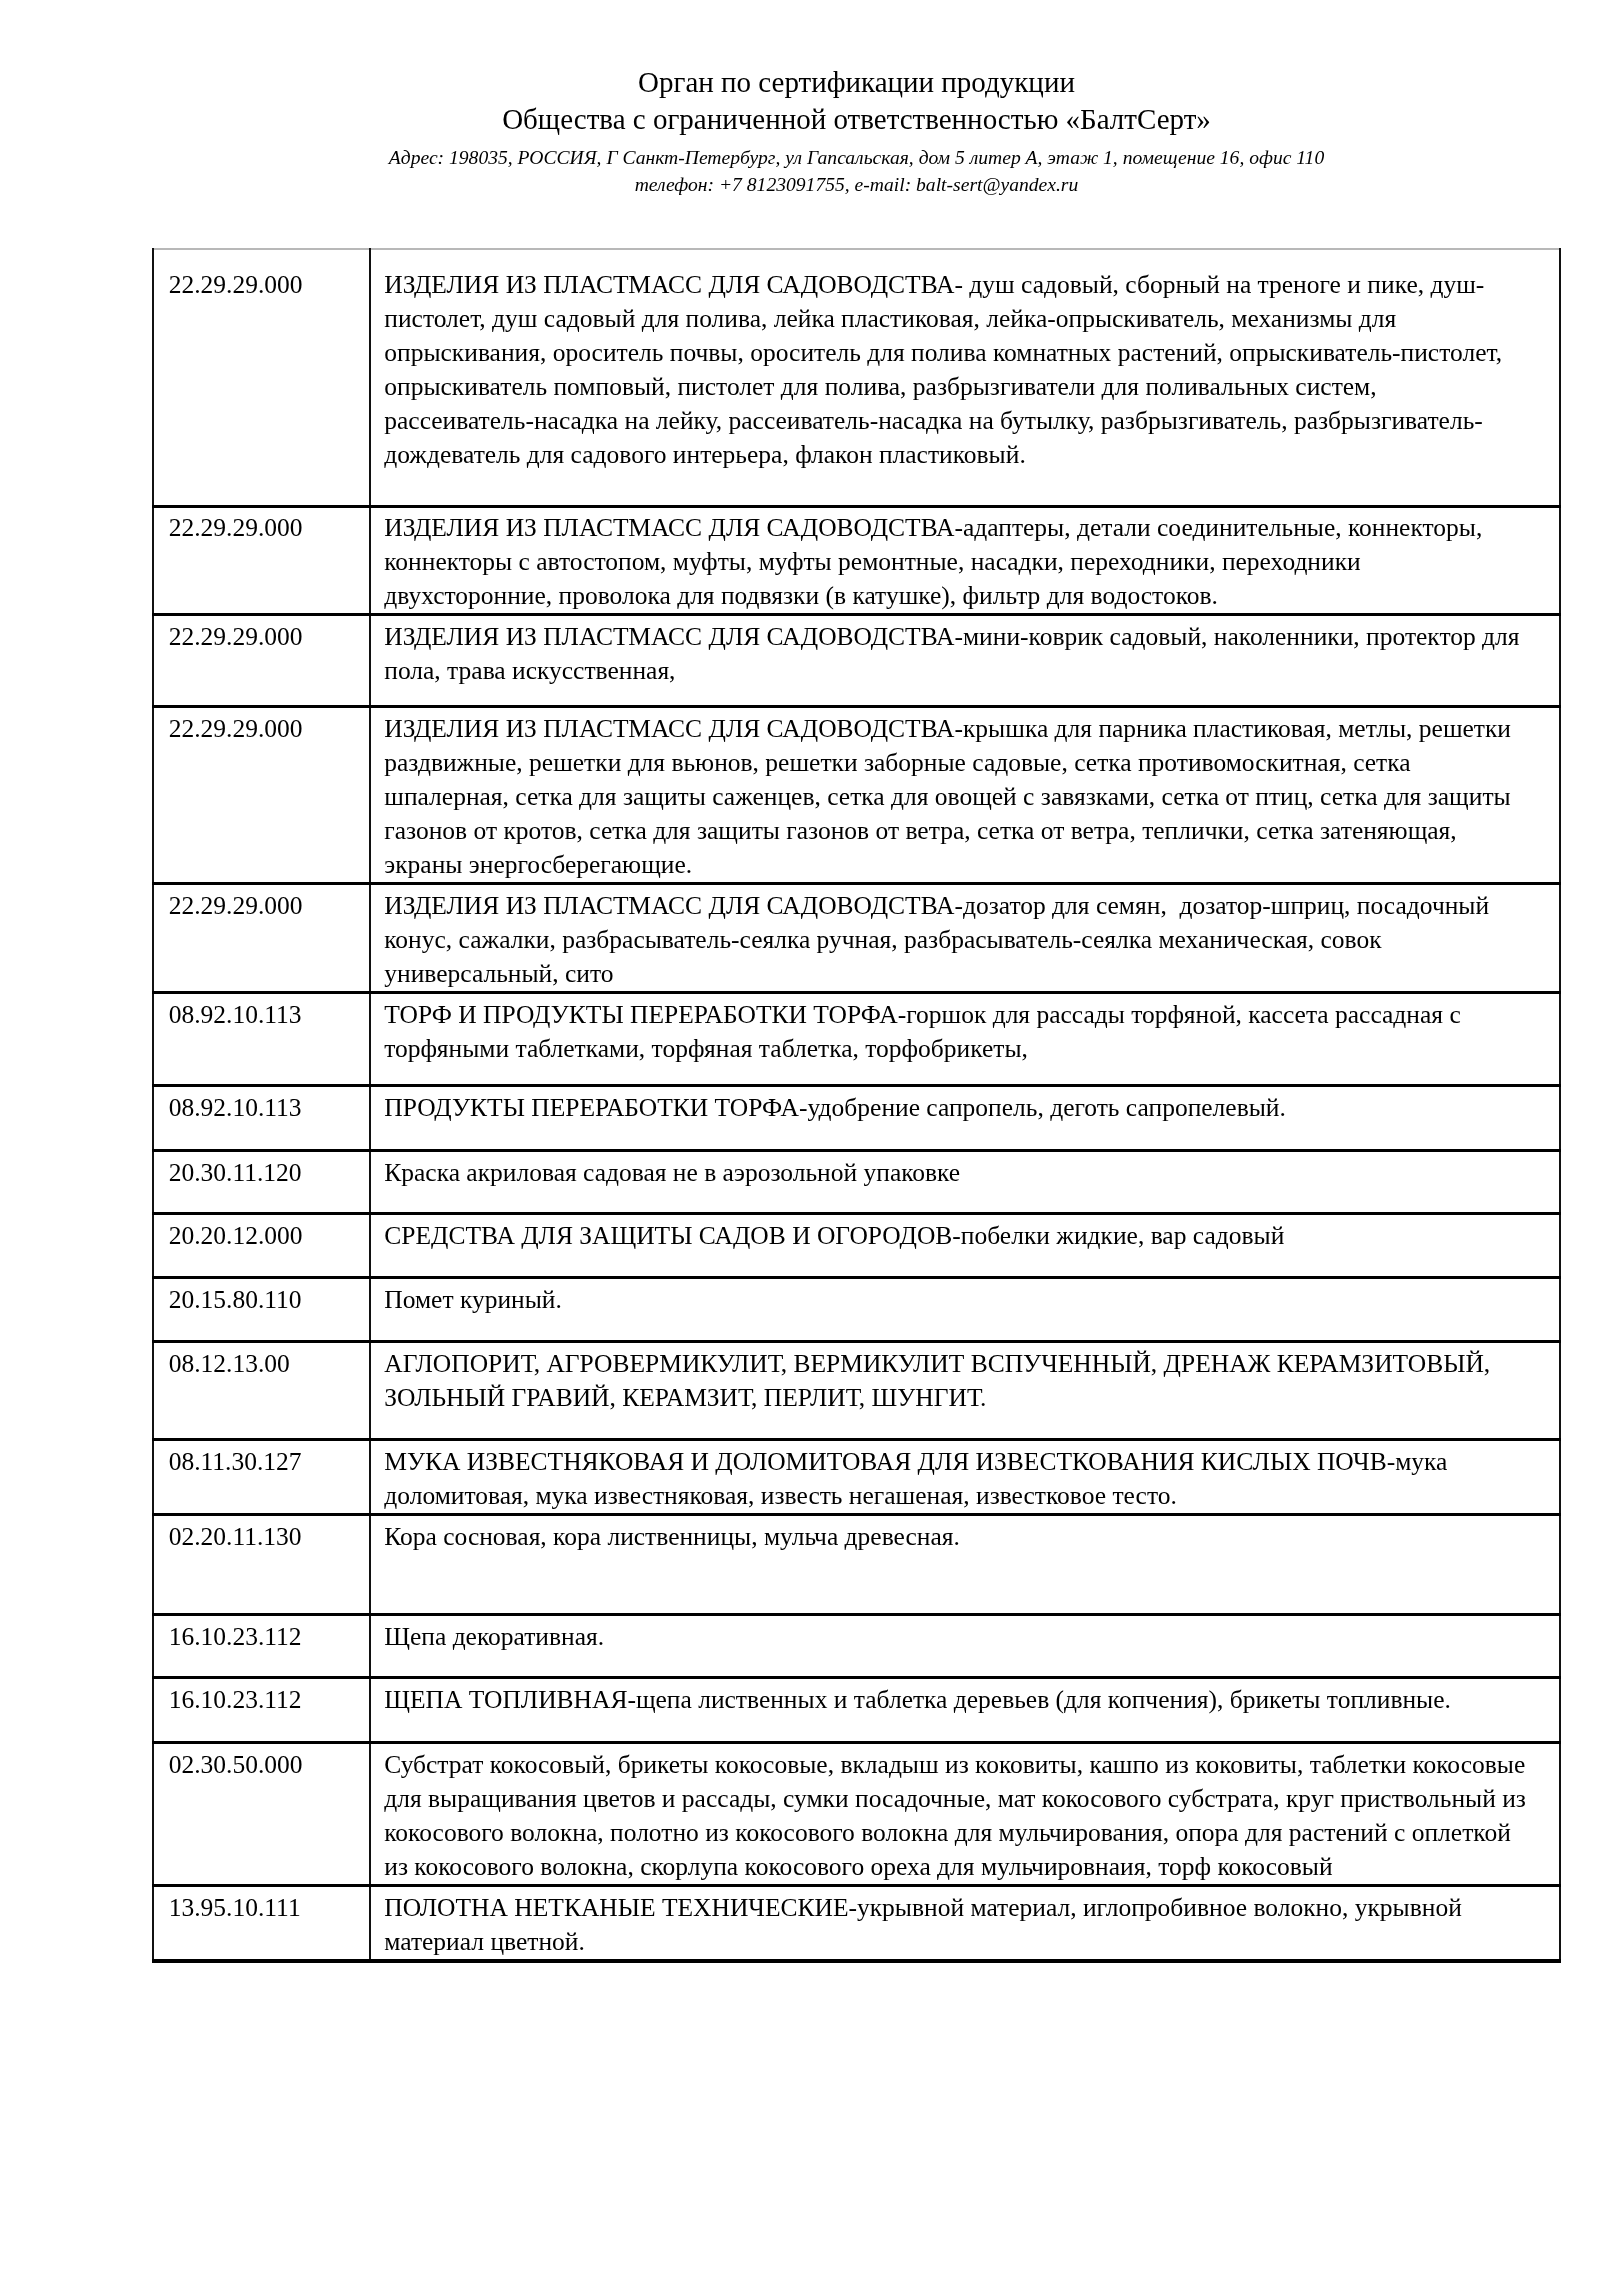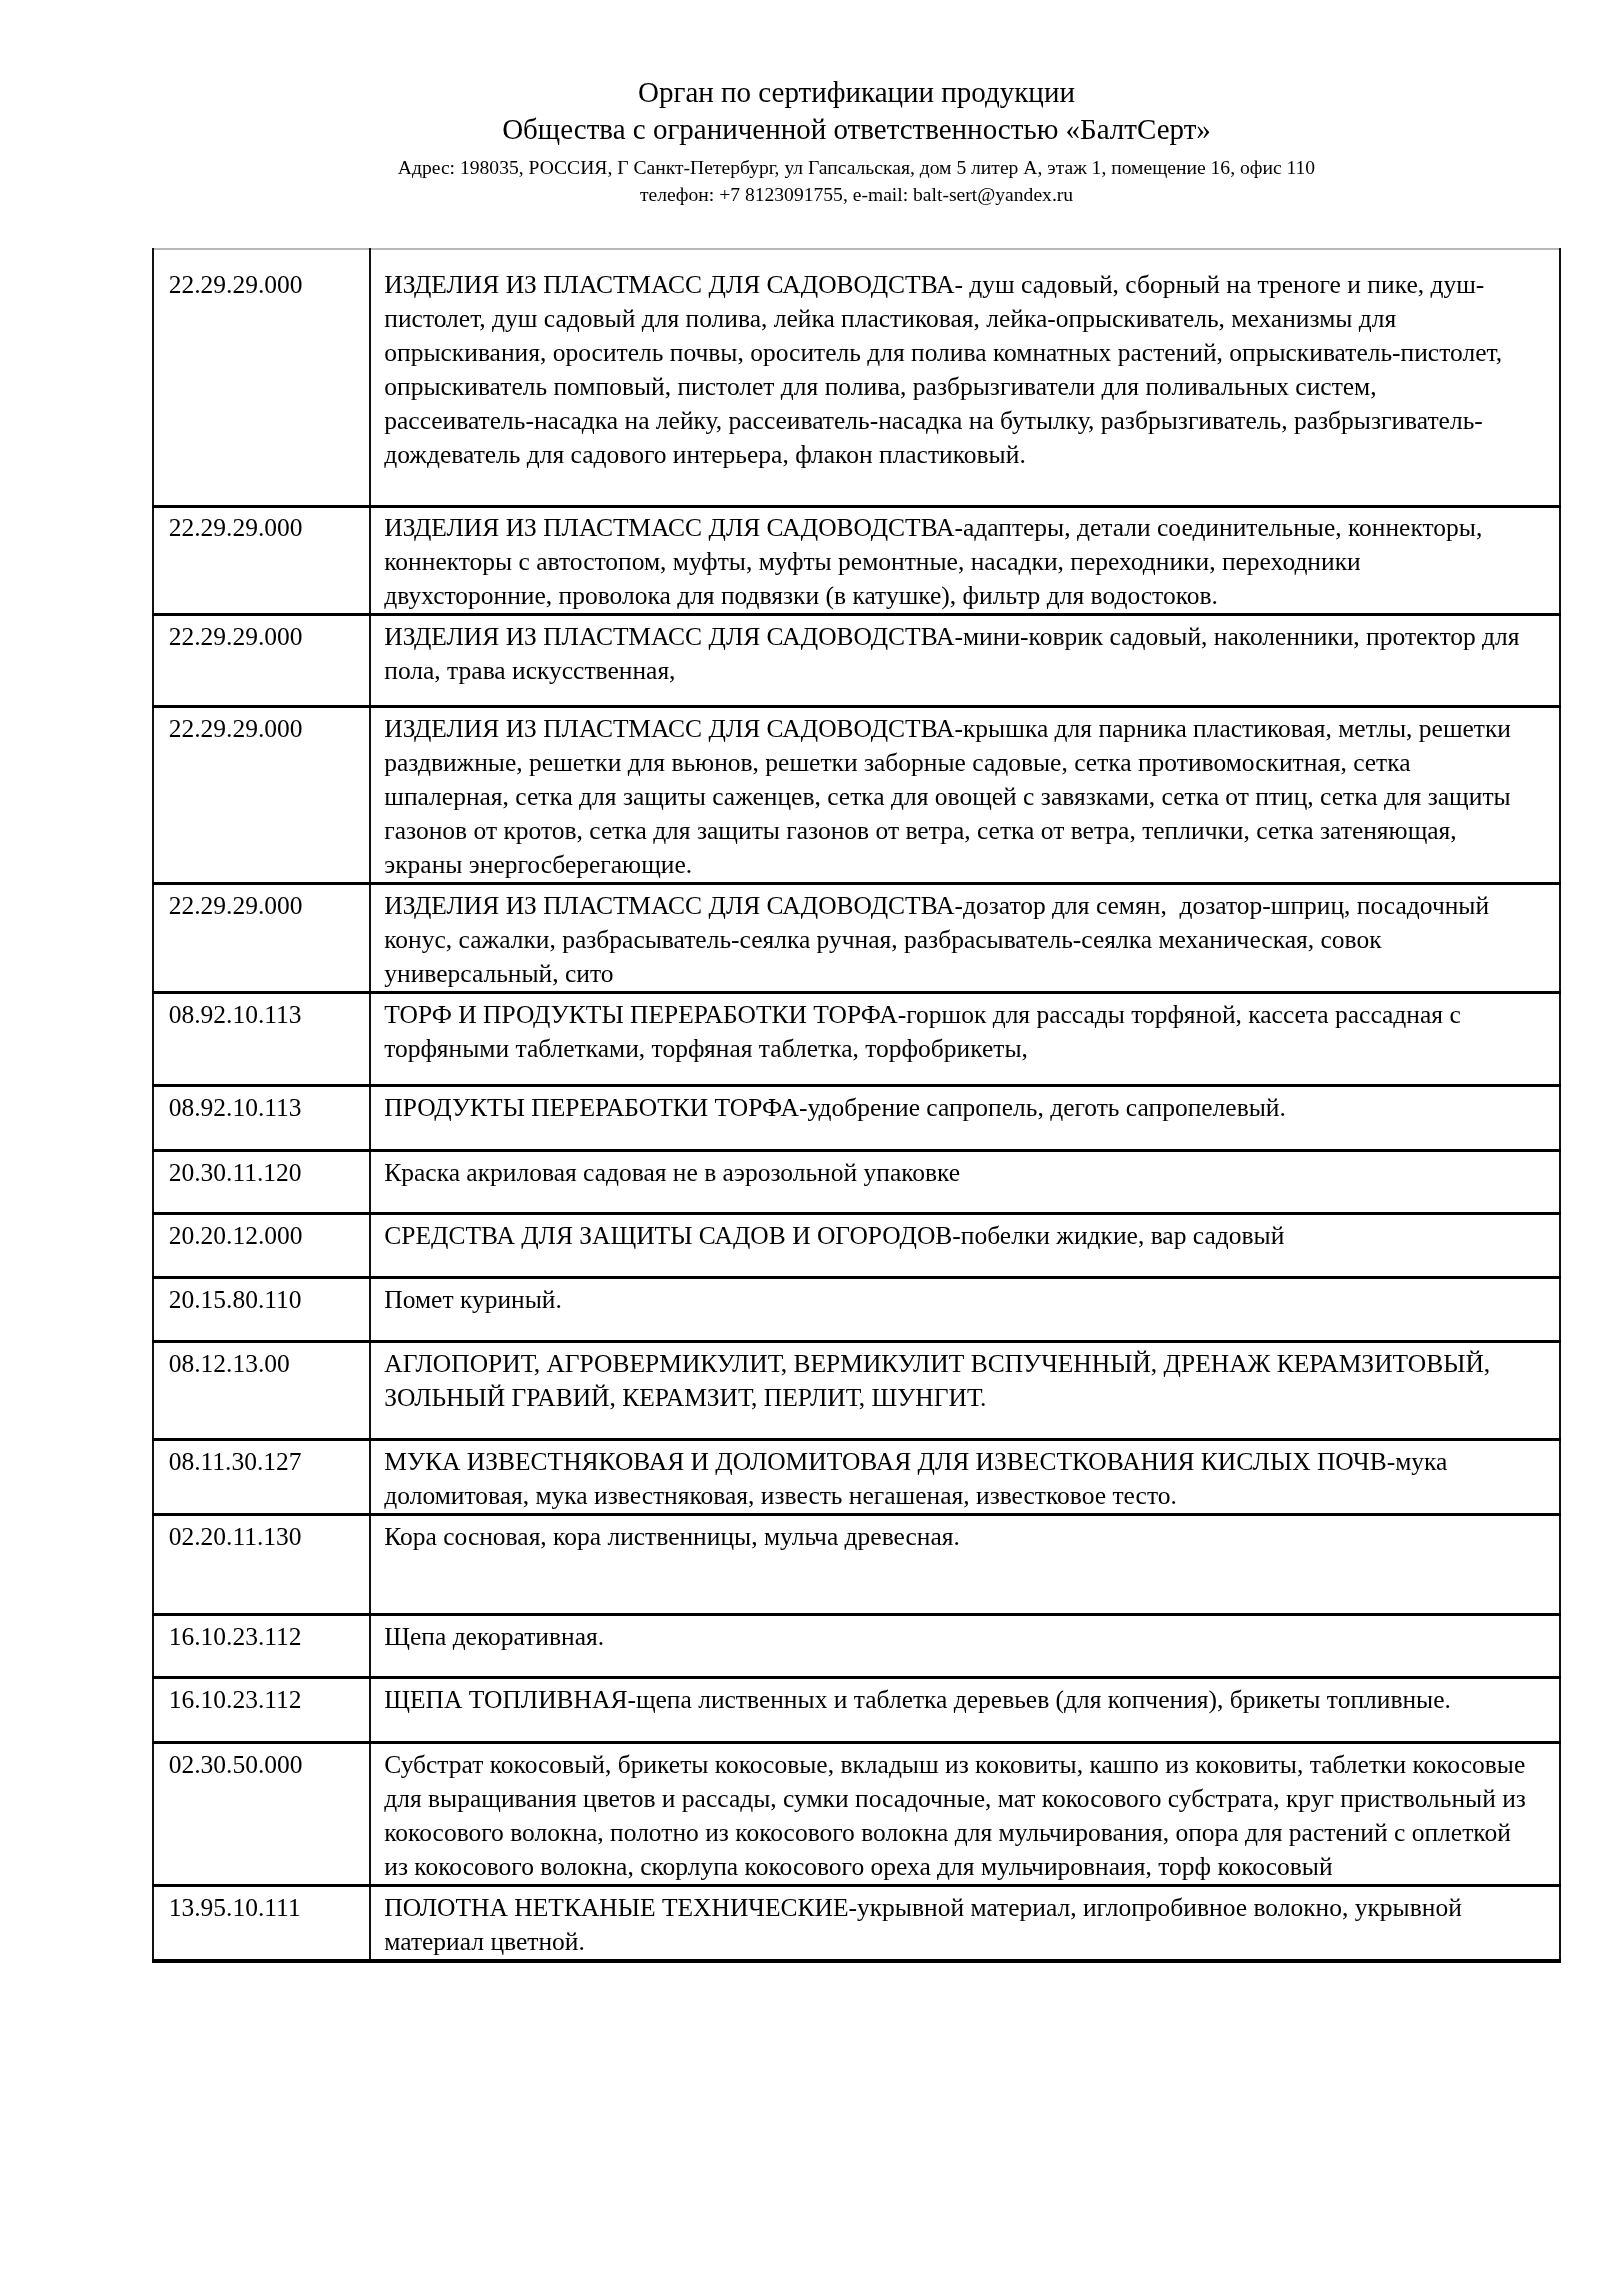--- a/index.html
+++ b/index.html
@@ -10,33 +10,34 @@
   body {
     width: 1621px;
     height: 2293px;
     position: relative;
     font-family: "Liberation Serif", "DejaVu Serif", serif;
     color: #000000;
   }
   .doc-header {
     position: absolute;
     left: 152px;
-    top: 74px;
+    top: 64px;
     width: 1409px;
     text-align: center;
   }
   .doc-title-line {
     font-size: 29px;
     line-height: 37px;
     white-space: nowrap;
   }
   .doc-sub-line {
     font-size: 19.6px;
     line-height: 27.4px;
     white-space: nowrap;
+    font-style: italic;
   }
   .doc-sub-block { margin-top: 5.9px; }
 
   table.products {
     position: absolute;
     left: 152px;
     top: 248px;
     width: 1409px;
     border-collapse: collapse;
     table-layout: fixed;

